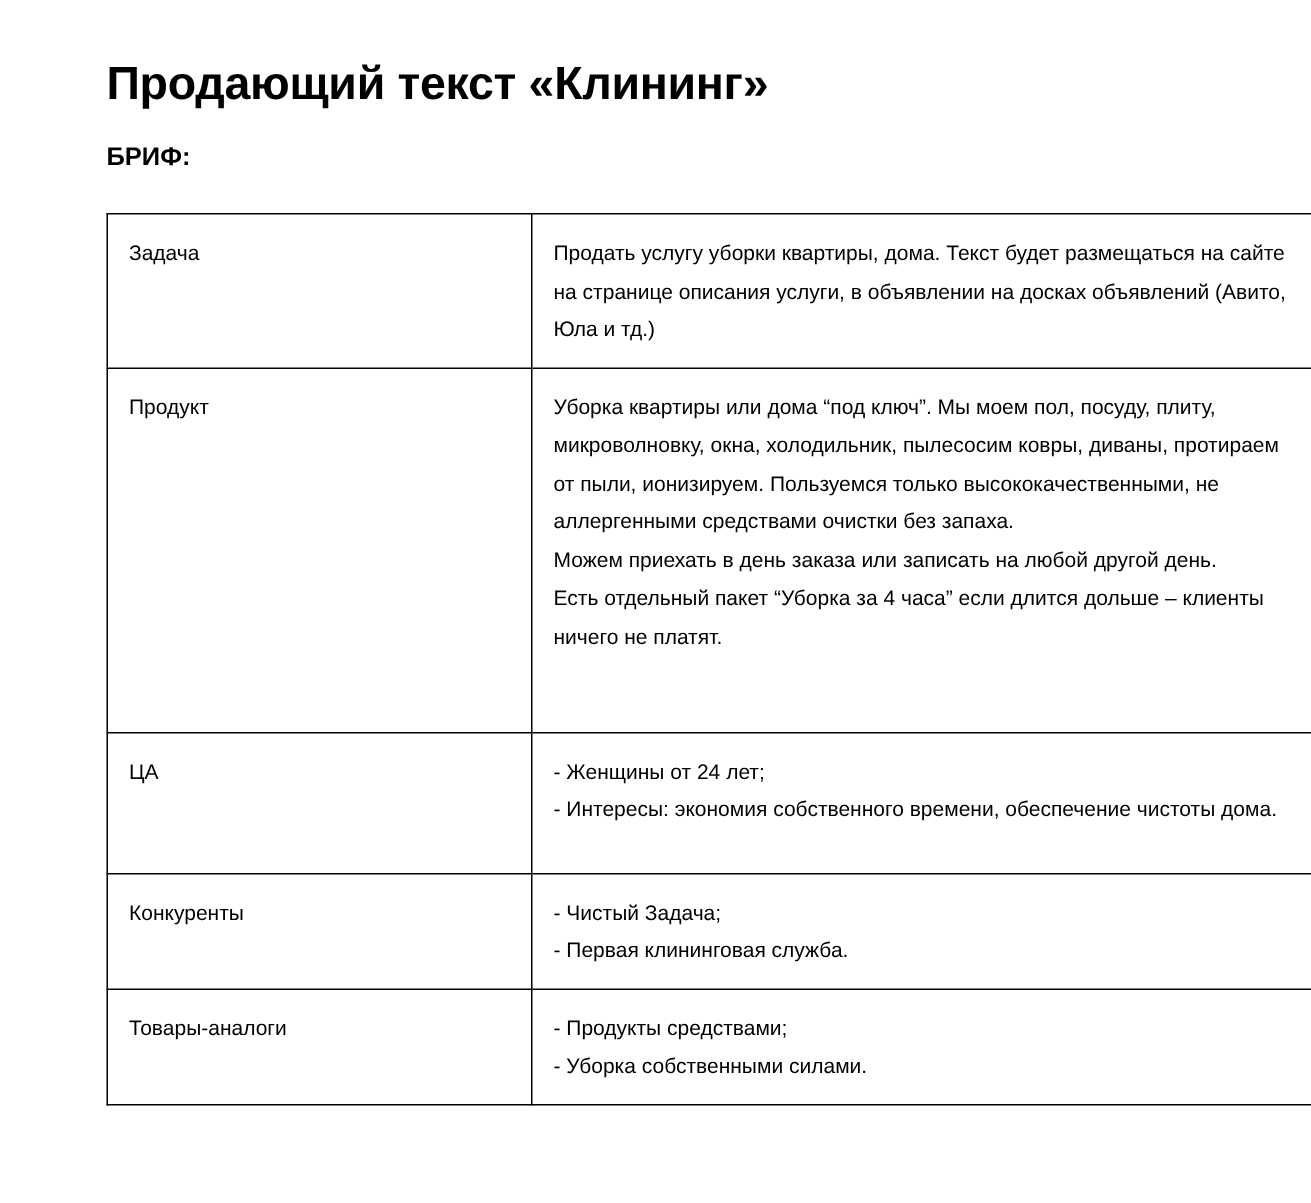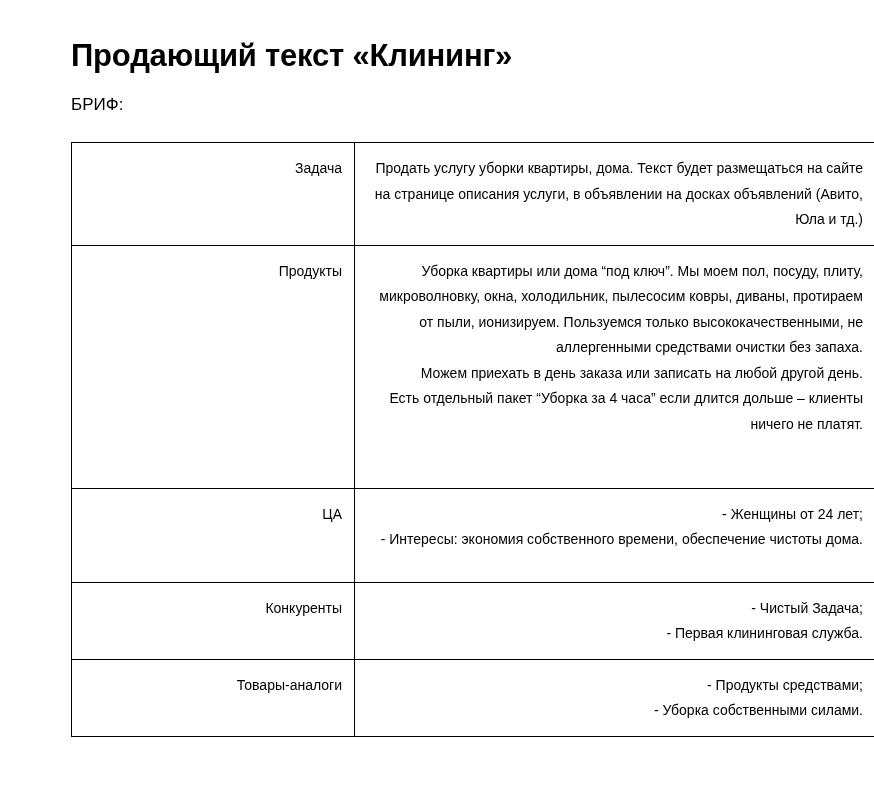--- a/index.html
+++ b/index.html
@@ -15,41 +15,40 @@
     font-family: "Liberation Sans", "DejaVu Sans", sans-serif;
     color: #000000;
     -webkit-font-smoothing: antialiased;
   }
 
   .page {
     position: relative;
     width: 874px;
     height: 582px;
     box-sizing: border-box;
-    text-align: right;
   }
 
   .doc-title {
     position: absolute;
     left: 71px;
     top: 16px;
     font-size: 31px;
     line-height: 38px;
     font-weight: bold;
     letter-spacing: -0.2px;
     white-space: nowrap;
   }
 
   .brief-label {
     position: absolute;
     left: 71px;
     top: 94px;
     font-size: 17px;
     line-height: 22px;
-    font-weight: normal;
+    font-weight: bold;
   }
 
   .brief-table {
     position: absolute;
     left: 71px;
     top: 142px;
     width: 752px;
     border-collapse: collapse;
     table-layout: fixed;
   }
@@ -103,21 +102,21 @@
       <tr class="row-task">
         <td class="col-label">Задача</td>
         <td class="col-value">
           <div class="cell-lines">
             <span class="ln">Продать услугу уборки квартиры, дома. Текст будет размещаться на сайте на странице описания услуги, в объявлении на досках объявлений (Авито, Юла и тд.)</span>
           </div>
         </td>
       </tr>
 
       <tr class="row-product">
-        <td class="col-label">Продукты</td>
+        <td class="col-label">Продукт</td>
         <td class="col-value">
           <div class="cell-lines">
             <span class="ln">Уборка квартиры или дома “под ключ”. Мы моем пол, посуду, плиту, микроволновку, окна, холодильник, пылесосим ковры, диваны, протираем от пыли, ионизируем. Пользуемся только высококачественными, не аллергенными средствами очистки без запаха.</span>
             <span class="ln">Можем приехать в день заказа или записать на любой другой день.</span>
             <span class="ln">Есть отдельный пакет “Уборка за 4 часа” если длится дольше – клиенты ничего не платят.</span>
           </div>
         </td>
       </tr>
 
 

